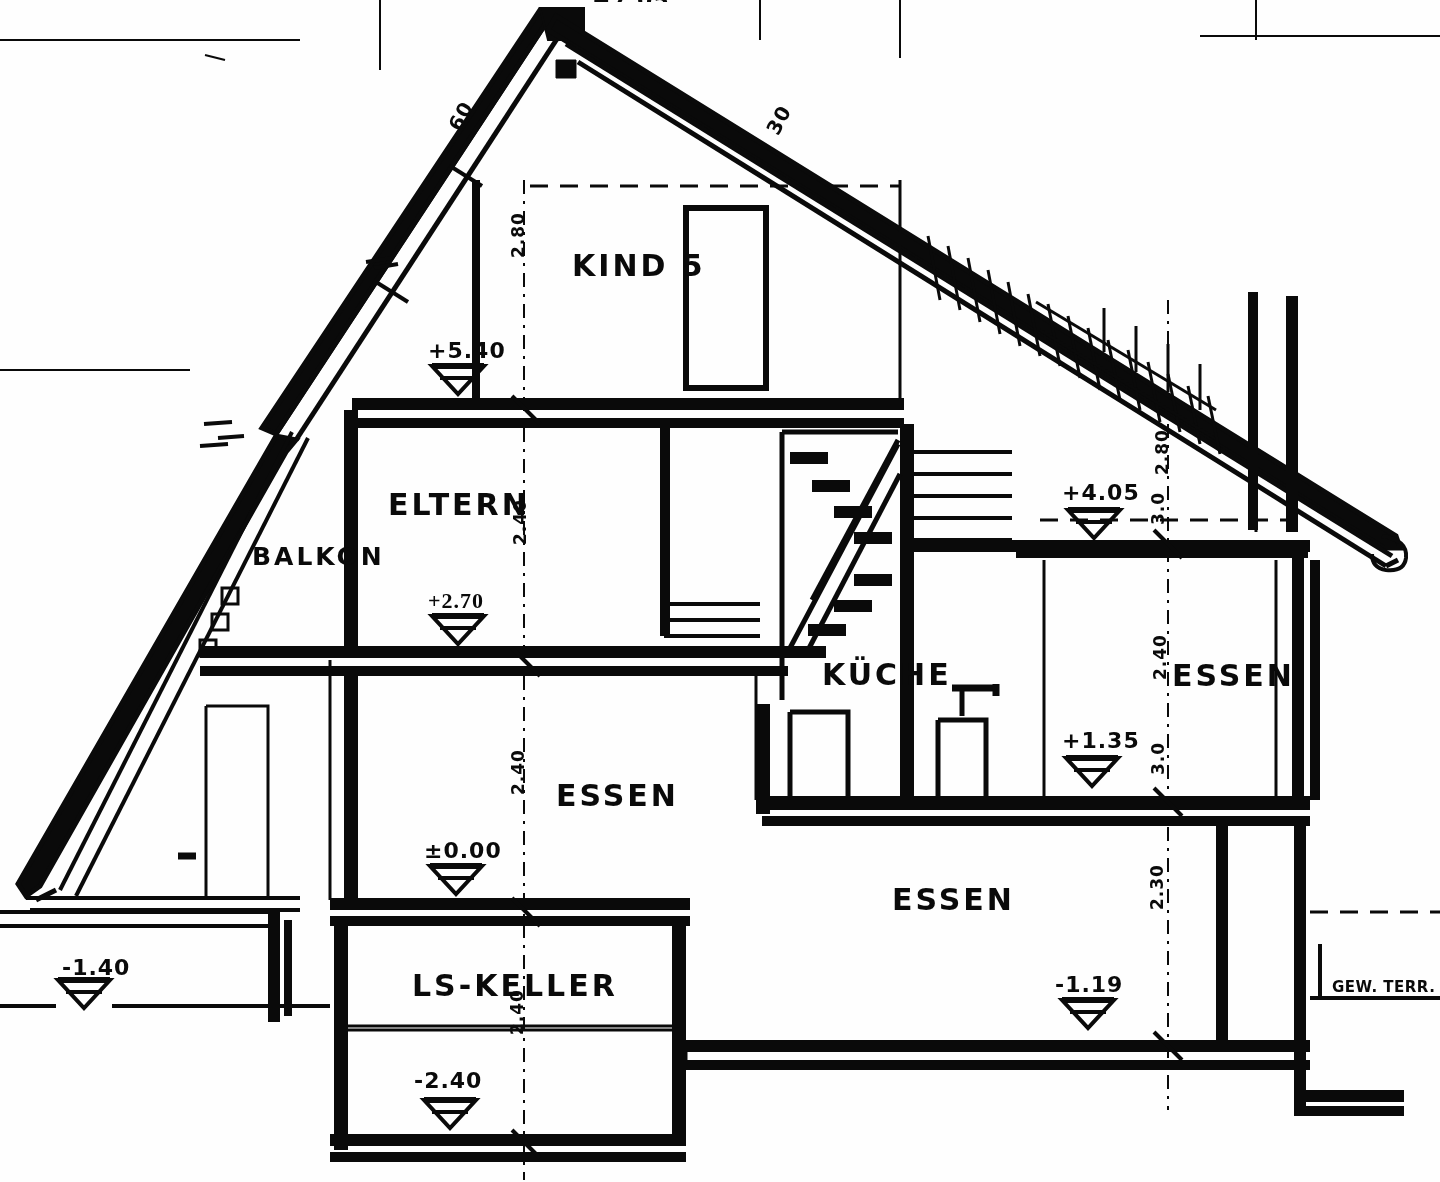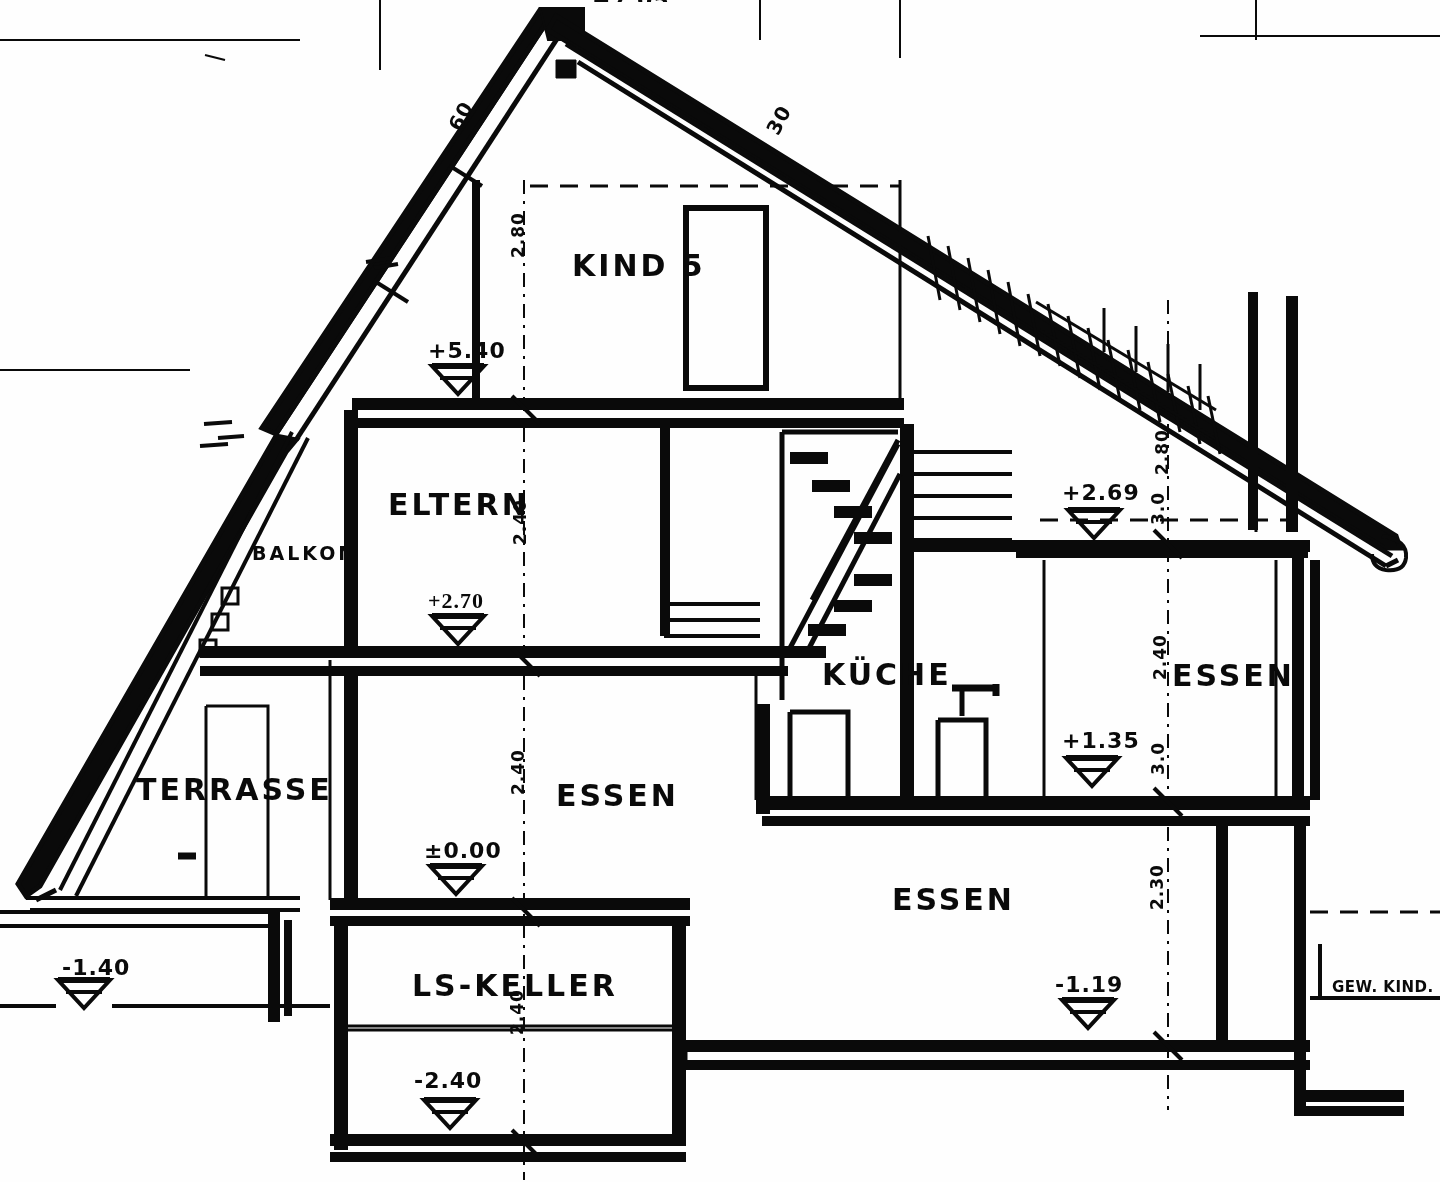--- a/index.html
+++ b/index.html
@@ -301,47 +301,46 @@
       <line x1="512" y1="1130" x2="540" y2="1158"></line>
       <line x1="1154" y1="530" x2="1182" y2="558"></line>
       <line x1="1154" y1="788" x2="1182" y2="816"></line>
       <line x1="1154" y1="1032" x2="1182" y2="1060"></line>
     </g>
   </g>
 </svg>
 
 <div class="lbl room" style="left:572px;top:248px;">KIND 5</div>
 <div class="lbl room" style="left:388px;top:487px;">ELTERN</div>
-<div class="lbl room" style="left:252px;top:542px;font-size:19px;">BALKON</div>
-<div class="lbl room" style="left:136px;top:772px;">TERRASSE</div>
+<div class="lbl room" style="left:252px;top:542px;font-size:25px;">BALKON</div>
 <div class="lbl room" style="left:556px;top:778px;">ESSEN</div>
 <div class="lbl room" style="left:822px;top:645px;margin-top:12px;">KÜCHE</div>
 <div class="lbl room" style="left:1172px;top:658px;">ESSEN</div>
 <div class="lbl room" style="left:892px;top:882px;">ESSEN</div>
 <div class="lbl room" style="left:412px;top:968px;">LS-KELLER</div>
 
 <div class="lbl lvl" style="left:428px;top:338px;">+5.40</div>
-<div class="lbl lvl" style="left:1062px;top:480px;">+2.69</div>
+<div class="lbl lvl" style="left:1062px;top:480px;">+4.05</div>
 <div class="lbl lvl" style="left:428px;top:588px;font-family:Liberation Serif, serif;">+2.70</div>
 <div class="lbl lvl" style="left:1062px;top:728px;">+1.35</div>
 <div class="lbl lvl" style="left:424px;top:838px;">±0.00</div>
 <div class="lbl lvl" style="left:62px;top:955px;">-1.40</div>
 <div class="lbl lvl" style="left:1055px;top:972px;">-1.19</div>
 <div class="lbl lvl" style="left:414px;top:1068px;">-2.40</div>
 
 <div class="lbl dim rot" style="left:508px;top:258px;">2.80</div>
 <div class="lbl dim rot" style="left:510px;top:545px;">2.40</div>
 <div class="lbl dim rot" style="left:508px;top:795px;">2.40</div>
 <div class="lbl dim rot" style="left:507px;top:1035px;">2.40</div>
 <div class="lbl dim rot" style="left:1152px;top:475px;">2.80</div>
 <div class="lbl dim rot" style="left:1148px;top:525px;">3.0</div>
 <div class="lbl dim rot" style="left:1150px;top:680px;">2.40</div>
 <div class="lbl dim rot" style="left:1148px;top:775px;">3.0</div>
 <div class="lbl dim rot" style="left:1147px;top:910px;">2.30</div>
 
 <div class="lbl ang" style="left:446px;top:104px;transform:rotate(-62deg);">60</div>
 <div class="lbl ang" style="left:764px;top:108px;transform:rotate(-62deg);">30</div>
 
-<div class="lbl tiny" style="left:1332px;top:978px;">GEW. KIND.</div>
+<div class="lbl tiny" style="left:1332px;top:978px;">GEW. TERR.</div>
 
 <div class="lbl lvl" style="left:592px;top:-12px;overflow:hidden;height:14px;">+7.05</div>
 
 </div>
 
 </body></html>

